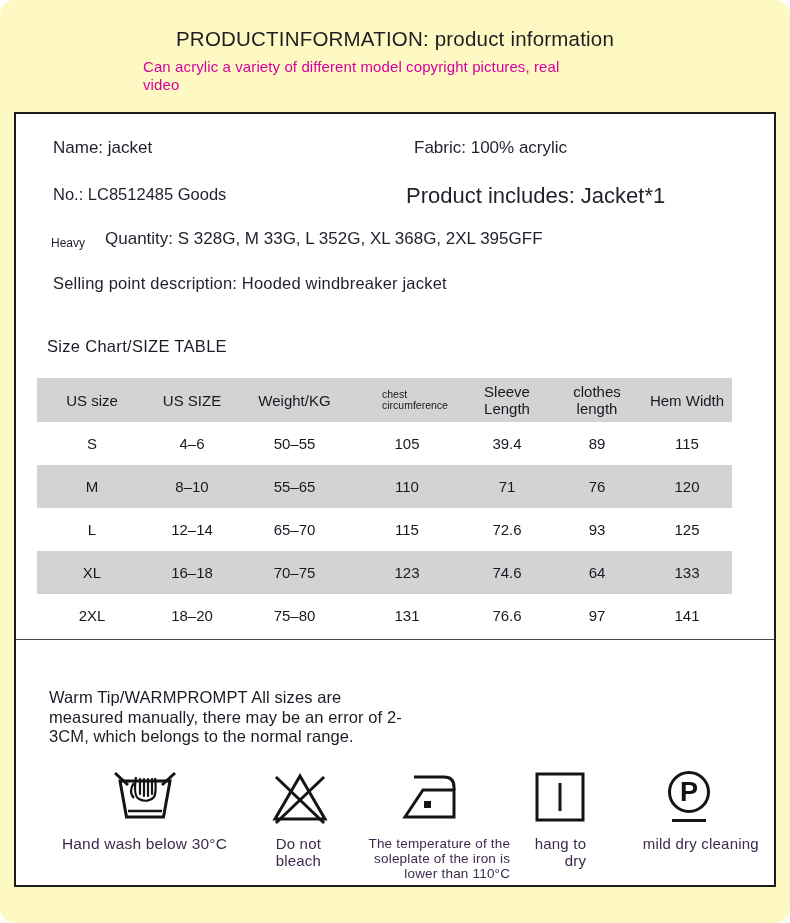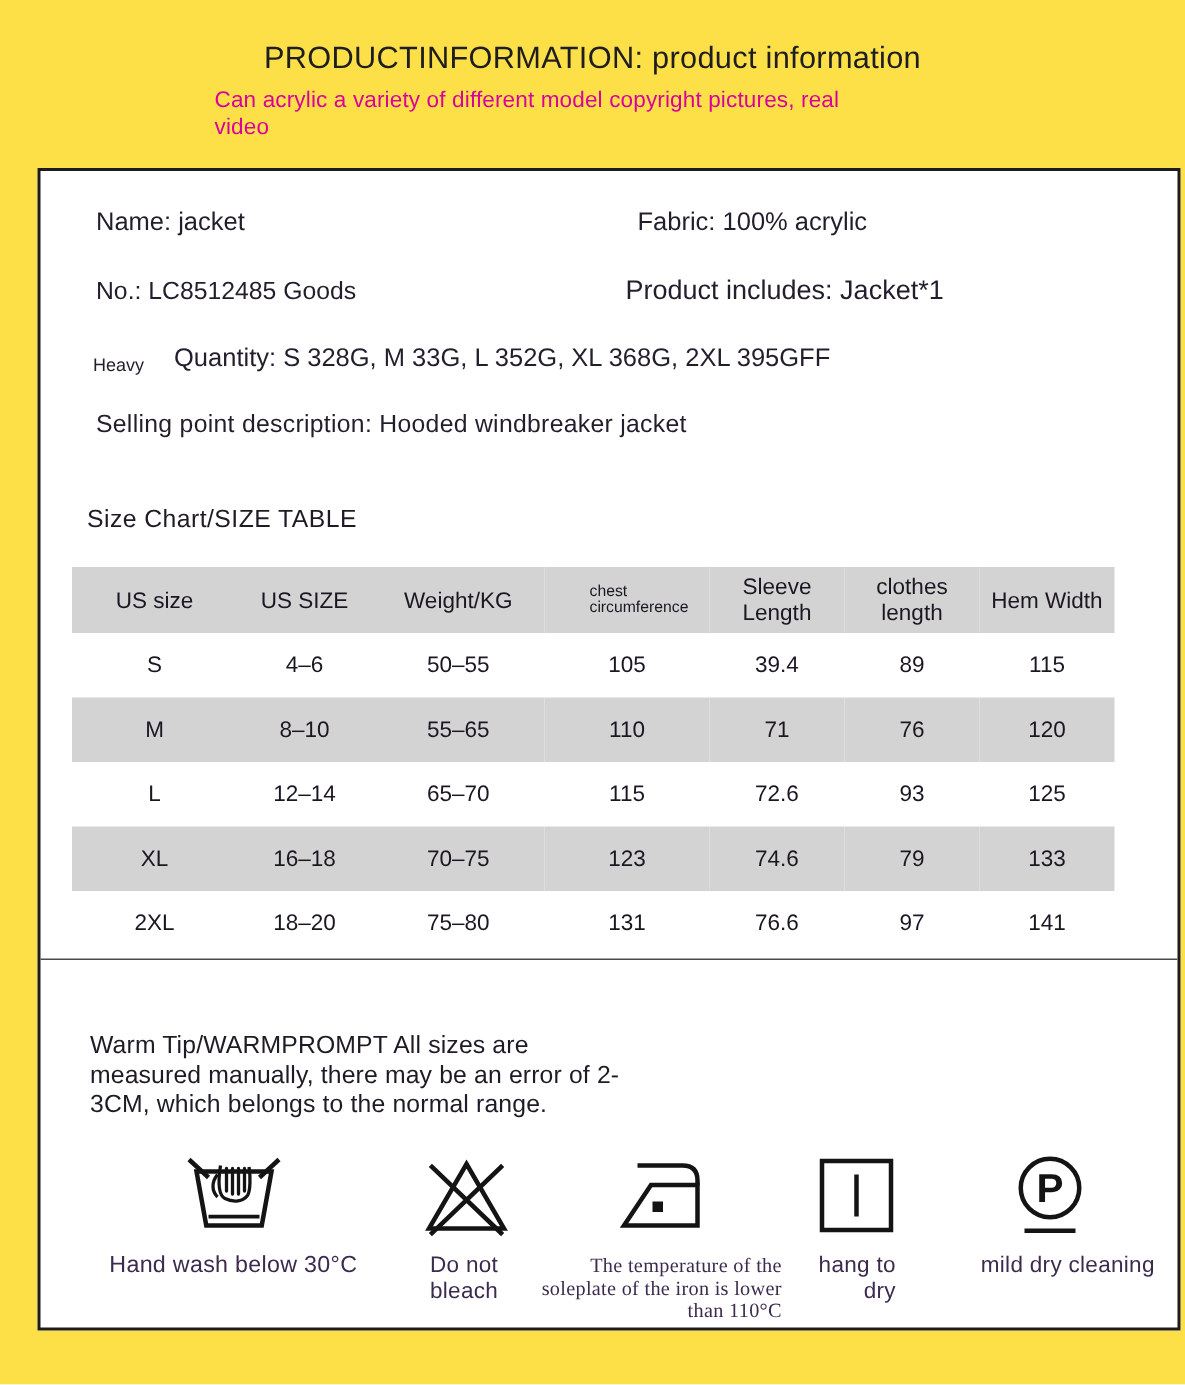--- a/index.html
+++ b/index.html
@@ -2,40 +2,40 @@
 <html><head>
 <meta charset="utf-8">
 <style>
   * { margin:0; padding:0; box-sizing:border-box; }
   html,body { background:#ffffff; }
   body {
     width:790px; height:923px;
     font-family:"Liberation Sans", sans-serif;
     color:#262030;
   }
-  .page { position:relative; width:790px; height:923px; background:#fde047; overflow:hidden; }
+  .page { position:relative; width:790px; height:923px; background:#fef9c3; overflow:hidden;border-radius:15px; }
 
   .title {
     position:absolute; top:27px; left:0; width:100%;
     text-align:center; font-size:20.5px; color:#1e1e22; letter-spacing:0.2px;
   }
   .subtitle {
     position:absolute; top:58px; left:143px; width:436px;
     font-size:15px; line-height:17.5px; color:#d8009e; letter-spacing:0.1px;
   }
 
   .main-box {
     position:absolute; left:14px; top:112px; width:762px; height:775px;
-    border:2px solid #1c1c1c; background:#fff;margin-left:11px;
+    border:2px solid #1c1c1c; background:#fff;
   }
   .field { position:absolute; white-space:nowrap; color:#241e2c; }
   .f-name     { left:37px;  top:24px;  font-size:17px; }
   .f-fabric   { left:398px; top:24px;  font-size:17px; }
   .f-no       { left:37px;  top:71px;  font-size:16.5px; }
-  .f-includes { left:390px; top:69px;  font-size:18px; }
+  .f-includes { left:390px; top:69px;  font-size:22px; }
   .f-heavy    { left:35px;  top:122px; font-size:12px; }
   .f-quantity { left:89px;  top:115px; font-size:17px; }
   .f-selling  { left:37px;  top:160px; font-size:16.5px; letter-spacing:0.2px; }
 
   .size-heading {
     position:absolute; left:31px; top:223px;
     font-size:16.5px; letter-spacing:0.3px; color:#1f1b26;
   }
 
   table.size-table {
@@ -60,21 +60,21 @@
     font-size:16.5px; line-height:19.5px; color:#1f1b26; letter-spacing:0.1px;
   }
 
   .care-row {
     position:absolute; left:20px; top:652px; width:736px;
     display:flex; align-items:flex-start;
   }
   .care-item { display:flex; flex-direction:column; }
   .care-item:nth-child(1) { width:212px; margin-left:6px;  align-items:center; }
   .care-item:nth-child(2) { width:88px;  margin-left:10px; }
-  .care-item:nth-child(3) { width:162px; margin-left:6px;font-family:Liberation Serif, serif;  }
+  .care-item:nth-child(3) { width:162px; margin-left:6px;  }
   .care-item:nth-child(4) { width:78px;  margin-left:12px; }
   .care-item:nth-child(5) { width:172px; margin-left:8px;  align-items:center; }
   .care-icon { height:62px; display:flex; align-items:center; justify-content:center; align-self:center; }
   .care-label {
     margin-top:8px; font-size:15px; line-height:16.5px;
     color:#3c2b4e; letter-spacing:0.2px; text-align:right;
   }
   .care-item:nth-child(1) .care-label { font-size:15.5px; text-align:center; }
   .care-item:nth-child(2) .care-label { width:64px; }
   .care-item:nth-child(3) .care-label { width:162px; font-size:13.5px; line-height:15px; }
@@ -151,21 +151,21 @@
             <td>72.6</td>
             <td>93</td>
             <td>125</td>
           </tr>
           <tr>
             <td>XL</td>
             <td>16–18</td>
             <td>70–75</td>
             <td>123</td>
             <td>74.6</td>
-            <td>79</td>
+            <td>64</td>
             <td>133</td>
           </tr>
           <tr>
             <td>2XL</td>
             <td>18–20</td>
             <td>75–80</td>
             <td>131</td>
             <td>76.6</td>
             <td>97</td>
             <td>141</td>

